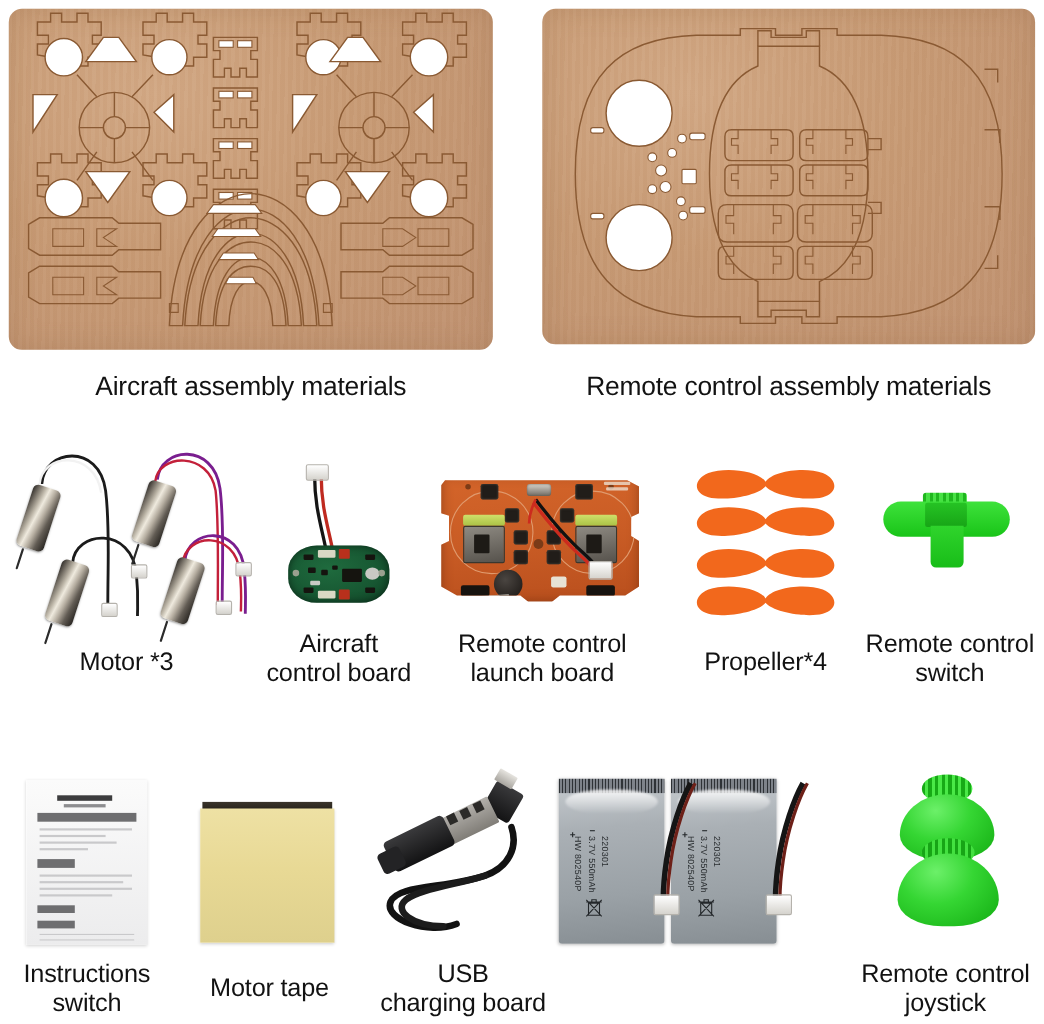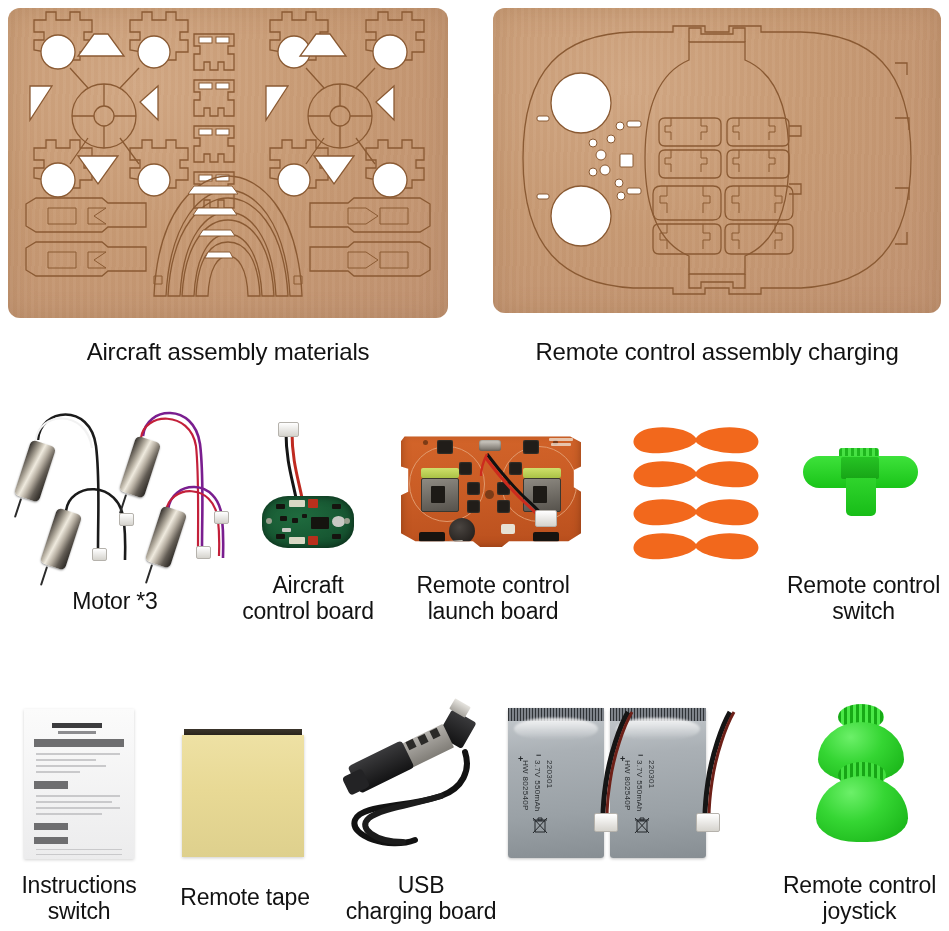--- a/index.html
+++ b/index.html
@@ -364,21 +364,21 @@
         </g>
         <g transform="translate(232,216)">
           <path d="M0,6 C0,2 2,0 6,0 L62,0 C66,0 68,2 68,6 L68,24 C68,28 66,30 62,30 L6,30 C2,30 0,28 0,24 Z"></path>
           <path d="M14,0 l0,9 l-7,0 l0,7 l7,0 l0,9 M50,0 l0,9 l7,0 l0,7 l-7,0 l0,9" class="cut-thin"></path>
         </g>
       </g>
 
       <path class="cut" d="M402,55 l12,0 l0,12 M402,110 l14,0 l0,12 M402,180 l14,0 l0,12 M402,236 l12,0 l0,-12"></path>
     </svg>
   </div>
-  <div class="cap big" style="left:485px;top:338px;width:464px;">Remote control assembly charging</div>
+  <div class="cap big" style="left:485px;top:338px;width:464px;">Remote control assembly materials</div>
 
   <div style="position:absolute;left:8px;top:400px;width:215px;height:175px;">
     <svg class="cablesvg" style="left:0;top:0;width:215px;height:175px;" viewBox="0 0 215 175">
       <path d="M30,40 C32,8 82,2 88,46 C92,78 90,110 90,152" fill="none" stroke="#1b1b1b" stroke-width="2.6"></path>
       <path d="M28,40 C30,12 78,8 84,48" fill="none" stroke="#f2f2f2" stroke-width="2.2"></path>
       <path d="M58,112 C60,82 112,78 116,122 C118,142 117,150 117,160" fill="none" stroke="#1b1b1b" stroke-width="2.6"></path>
 
       <path d="M135,36 C138,6 186,2 192,44 C196,76 194,110 194,150" fill="none" stroke="#7a1e8f" stroke-width="2.6"></path>
       <path d="M133,38 C136,12 182,10 188,46 C191,74 190,108 190,150" fill="none" stroke="#c3203a" stroke-width="2.2"></path>
       <path d="M160,110 C163,80 210,76 214,118 C216,138 215,150 215,158" fill="none" stroke="#7a1e8f" stroke-width="2.6"></path>
@@ -472,20 +472,21 @@
   <div style="position:absolute;left:626px;top:424px;width:140px;height:138px;">
     <svg viewBox="0 0 140 138" style="width:140px;height:138px;">
       <g fill="#f2681c">
         <path d="M70,14 C64,4 34,0 18,6 C4,12 4,24 18,28 C34,32 64,26 70,18 C76,26 106,32 122,28 C136,24 136,12 122,6 C106,0 76,4 70,14 Z"></path>
         <path d="M70,48 C64,38 34,34 18,40 C4,46 4,58 18,62 C34,66 64,60 70,52 C76,60 106,66 122,62 C136,58 136,46 122,40 C106,34 76,38 70,48 Z"></path>
         <path d="M70,86 C64,76 34,72 18,78 C4,84 4,96 18,100 C34,104 64,98 70,90 C76,98 106,104 122,100 C136,96 136,84 122,78 C106,72 76,76 70,86 Z"></path>
         <path d="M70,120 C64,110 34,106 18,112 C4,118 4,130 18,134 C34,138 64,132 70,124 C76,132 106,138 122,134 C136,130 136,118 122,112 C106,106 76,110 70,120 Z"></path>
       </g>
     </svg>
   </div>
+  <div class="cap" style="left:618px;top:588px;width:156px;">Propeller*4</div>
 
   <div style="position:absolute;left:795px;top:448px;width:130px;height:110px;">
     <div class="sw-ridge" style="left:44px;top:0px;width:40px;height:10px;background:repeating-linear-gradient(90deg,#1fb71e 0 3px,#47e144 3px 6px);"></div>
     <div class="sw-body" style="left:8px;top:8px;width:115px;height:32px;"></div>
     <div class="sw-ridge" style="left:46px;top:9px;width:38px;height:22px;border-radius:2px;background:linear-gradient(180deg,#26c324,#17a516);"></div>
     <div class="sw-stem" style="left:51px;top:30px;width:30px;height:38px;"></div>
   </div>
   <div class="cap" style="left:778px;top:572px;width:171px;">Remote control
 switch</div>
 
@@ -509,21 +510,21 @@
       <div class="m-line" style="left:12px;top:145px;width:86px;height:1px;"></div>
     </div>
   </div>
   <div class="cap" style="left:4px;top:872px;width:150px;">Instructions
 switch</div>
 
   <div style="position:absolute;left:182px;top:729px;width:124px;height:130px;">
     <div class="tape-top" style="left:2px;top:0;width:118px;height:8px;"></div>
     <div class="tape" style="left:0;top:6px;width:122px;height:122px;"></div>
   </div>
-  <div class="cap" style="left:170px;top:884px;width:150px;">Remote tape</div>
+  <div class="cap" style="left:170px;top:884px;width:150px;">Motor tape</div>
 
   <div style="position:absolute;left:345px;top:700px;width:150px;height:160px;">
     <svg class="cablesvg" style="left:0;top:0;width:150px;height:160px;" viewBox="0 0 150 160">
       <path d="M120,52 C126,70 118,88 96,96 C60,108 16,104 10,120 C4,136 44,150 70,140" fill="none" stroke="#121212" stroke-width="6" stroke-linecap="round"></path>
       <path d="M96,96 C72,104 36,108 24,118 C12,128 30,142 58,142" fill="none" stroke="#1c1c1c" stroke-width="6" stroke-linecap="round"></path>
     </svg>
 
     <div class="usb-shell" style="left:98px;top:14px;width:28px;height:30px;transform:rotate(30deg);border-radius:3px;"></div>
     <div class="usb-metal" style="left:106px;top:2px;width:18px;height:12px;transform:rotate(30deg);background:linear-gradient(180deg,#e6e4df,#a7a49e);"></div>
 

